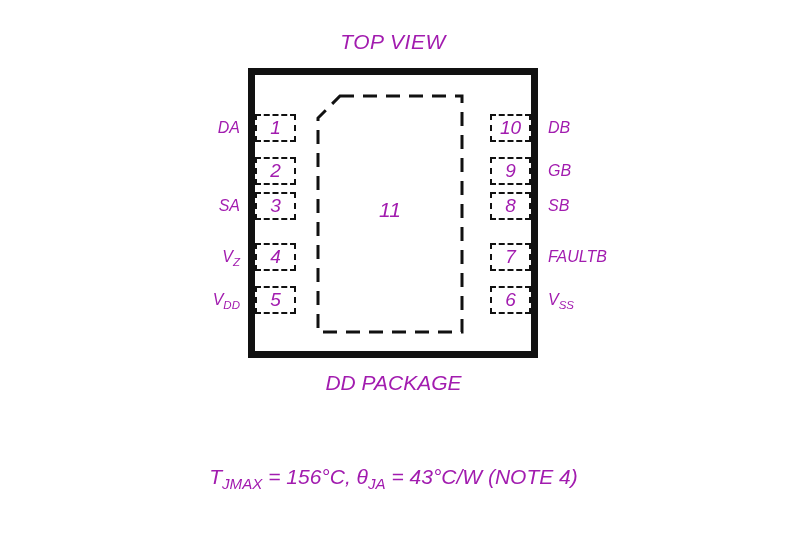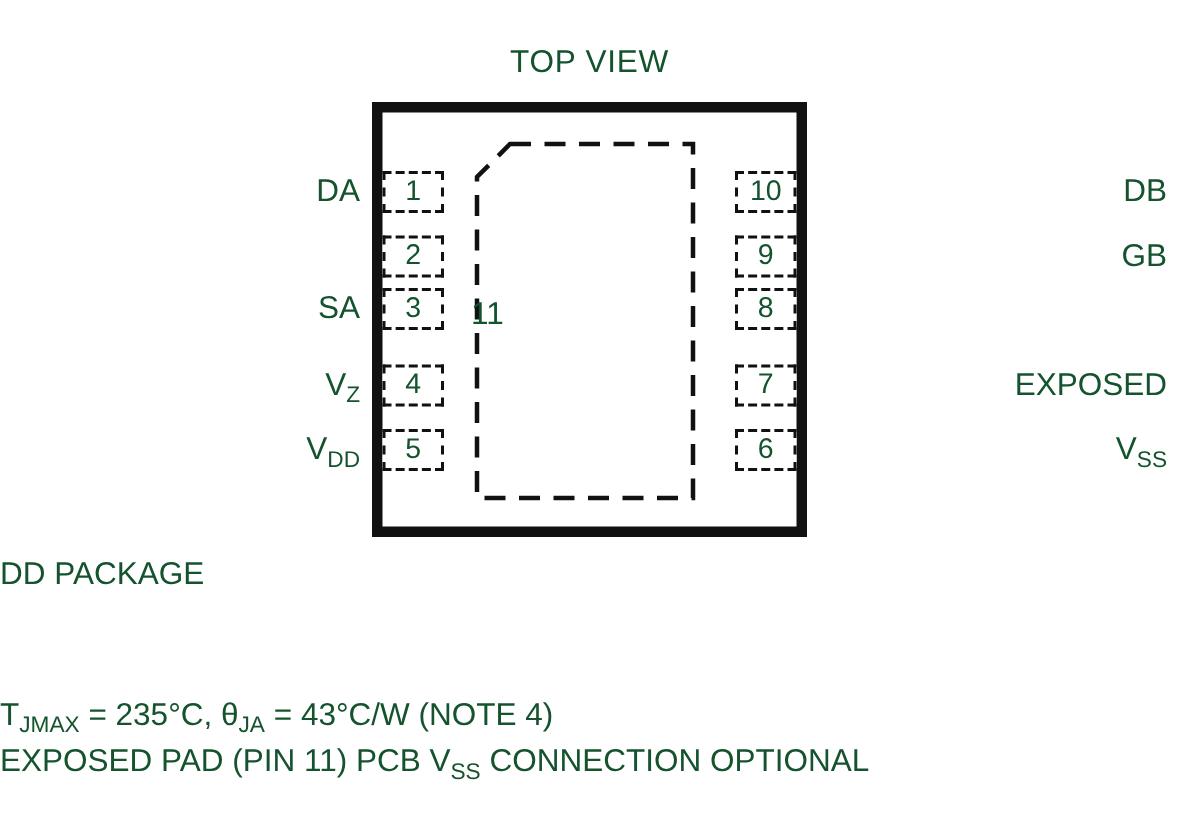--- a/index.html
+++ b/index.html
@@ -3,22 +3,23 @@
 <meta charset="utf-8">
 <style>
   * { margin: 0; padding: 0; box-sizing: border-box; }
   html, body { background: #ffffff; }
   .stage {
     position: relative;
     width: 787px;
     height: 547px;
     background: #ffffff;
     font-family: "Liberation Sans", sans-serif;
-    color: #14532d;
+    color: #a21caf;
     overflow: hidden;
+    font-style: italic;
   }
   .title {
     position: absolute;
     left: 248px; top: 30px; width: 290px;
     text-align: center;
     font-size: 21px;
     letter-spacing: 0.5px;
   }
   .package {
     position: absolute;
@@ -34,50 +35,50 @@
   }
   .pad-svg path {
     fill: none;
     stroke: #111111;
     stroke-width: 3;
     stroke-dasharray: 14 9;
   }
   .pad-num {
     position: absolute;
     left: 314px; top: 198px; width: 152px;
-    text-align: left;
+    text-align: center;
     font-size: 21px;
   }
   .pin-box {
     position: absolute;
     width: 41px; height: 28px;
     border: 2px dashed #111111;
     display: flex; align-items: center; justify-content: center;
     font-size: 19px;
     background: #ffffff;
   }
   .lbox { left: 255px; }
   .rbox { left: 490px; }
   .pin-label {
     position: absolute;
     height: 28px; line-height: 28px;
-    font-size: 21px;
+    font-size: 16px;
     white-space: nowrap;
   }
   .llabel { left: 40px; width: 200px; text-align: right; }
-  .rlabel { left: 548px; width: 230px; text-align: right; }
+  .rlabel { left: 548px; width: 230px; text-align: left; }
   .r0 { top: 114px; }
   .r1 { top: 157px; }
   .r2 { top: 192px; }
   .r3 { top: 243px; }
   .r4 { top: 286px; }
   .caption {
     position: absolute;
     left: 0; width: 787px;
-    text-align: left;
+    text-align: center;
     font-size: 21px;
     white-space: nowrap;
   }
   .cap1 { top: 371px; }
   .cap2 { top: 399px; }
   .note1 { top: 465px; }
   .note2 { top: 496px; }
   sub { font-size: 0.72em; }
 </style>
 </head>
@@ -124,34 +125,32 @@
   <div class="pin-label rlabel r0"><span>DB</span><sub></sub></div>
 
   <div class="pin-box rbox r1">
       <span>9</span>
     </div>
   <div class="pin-label rlabel r1"><span>GB</span><sub></sub></div>
 
   <div class="pin-box rbox r2">
       <span>8</span>
     </div>
+  <div class="pin-label rlabel r2"><span>SB</span><sub></sub></div>
 
   <div class="pin-box rbox r3">
       <span>7</span>
     </div>
-  <div class="pin-label rlabel r3"><span>EXPOSED</span><sub></sub></div>
+  <div class="pin-label rlabel r3"><span>FAULTB</span><sub></sub></div>
 
   <div class="pin-box rbox r4">
       <span>6</span>
     </div>
   <div class="pin-label rlabel r4"><span>V</span><sub>SS</sub></div>
 
   <div class="caption cap1">DD PACKAGE</div>
 
   <div class="caption note1">
-    <span>T</span><sub>JMAX</sub><span> = 235°C, θ</span><sub>JA</sub><span> = 43°C/W (NOTE 4)</span>
+    <span>T</span><sub>JMAX</sub><span> = 156°C, θ</span><sub>JA</sub><span> = 43°C/W (NOTE 4)</span>
   </div>
 
-  <div class="caption note2">
-    <span>EXPOSED PAD (PIN 11) PCB V</span><sub>SS</sub><span> CONNECTION OPTIONAL</span>
-  </div>
 
 </div>
 
 </body></html>

